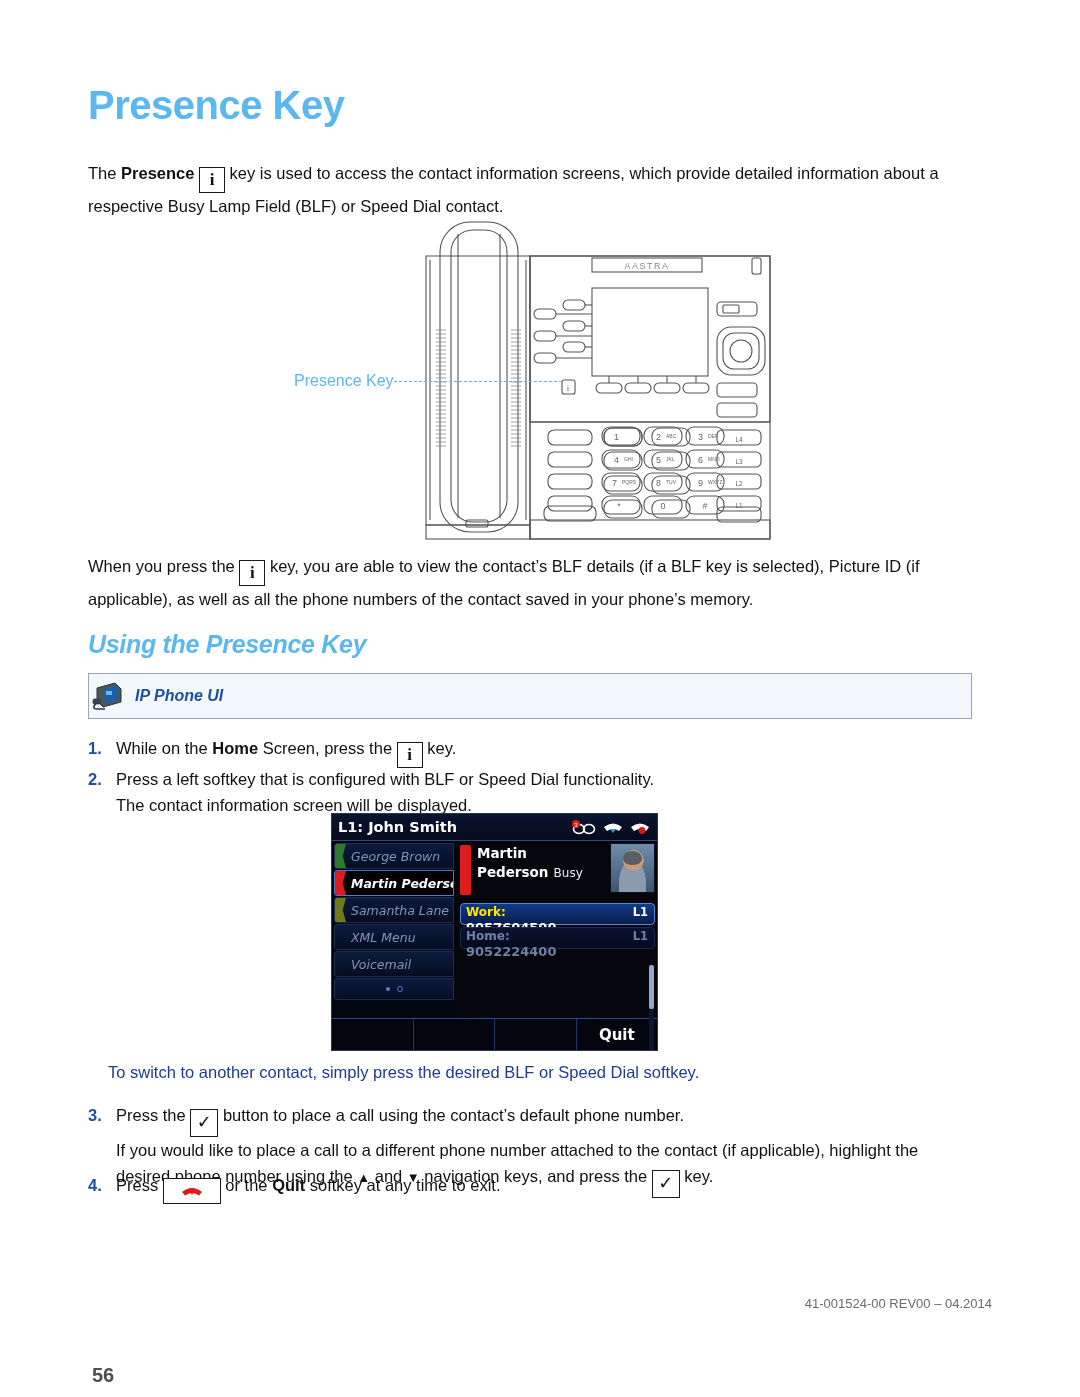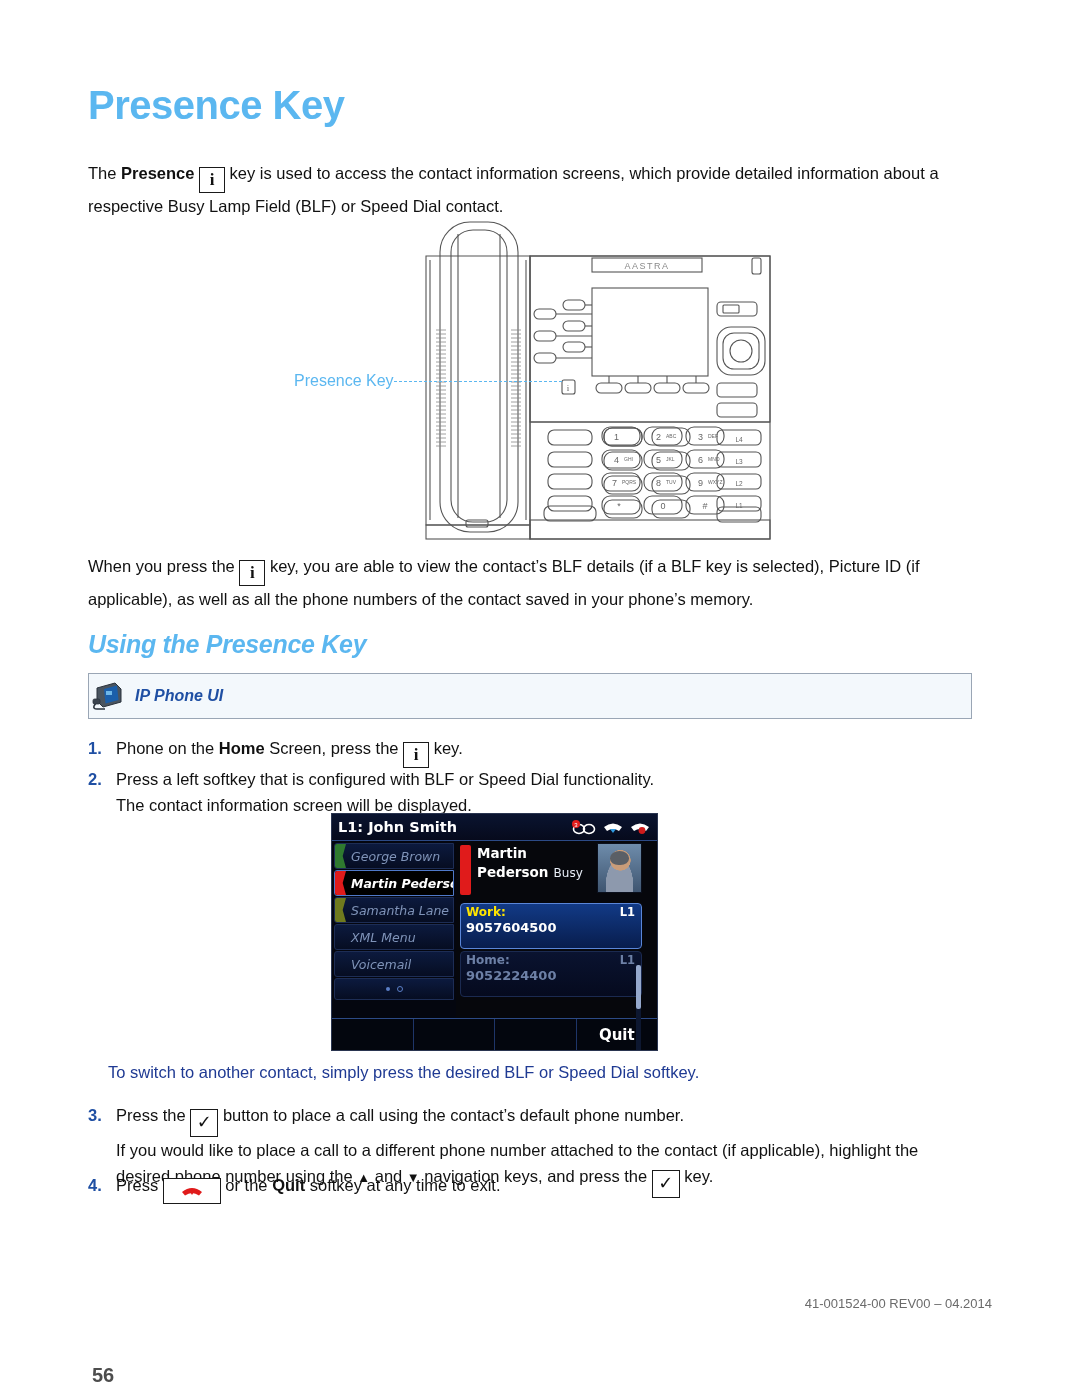--- a/index.html
+++ b/index.html
@@ -246,21 +246,21 @@
     border: 1px solid #1d2d55;
     border-radius: 3px 0 0 3px;
     box-sizing: border-box;
   }
   .dot { width: 4px; height: 4px; border-radius: 50%; }
   .dot.on { background: #5b7fc7; }
   .dot.off { background: transparent; border: 1px solid #5b7fc7; }
 
   .sc-right {
     flex: 1;
-    padding: 2px 15px 0 4px;
+    padding: 2px 2px 0 4px;
     box-sizing: border-box;
     position: relative;
   }
   .contact-head {
     display: flex;
     align-items: flex-start;
     height: 58px;
   }
   .contact-head .bar {
     width: 11px;
@@ -302,21 +302,21 @@
     content: "";
     position: absolute;
     left: 27%; top: 14%;
     width: 46%; height: 30%;
     border-radius: 50% 50% 45% 45%;
     background: #5a5f66;
   }
 
   .num-list { margin-top: 2px; position: relative; }
   .num-row {
-    height: 46px;
+    height: 22px;
     margin-bottom: 2px;
     border-radius: 4px;
     border: 1px solid #1b2a50;
     background: linear-gradient(#0a1330, #050a1e);
     padding: 1px 5px;
     box-sizing: border-box;
     position: relative;
   }
   .num-row .lbl {
     font-size: 12px;
@@ -632,21 +632,21 @@
       <rect x="17" y="11" width="6" height="4" fill="#6fb7e8"></rect>
       <path d="M8 21 L5 26 Q4 29 8 29 L16 29" fill="none" stroke="#2b333c" stroke-width="1.6"></path>
       <rect x="4" y="19" width="7" height="5" rx="1.5" fill="#3b444e" stroke="#2b333c" stroke-width="0.8"></rect>
     </svg>
     <span class="label">IP Phone UI</span>
   </div>
 
   <div class="step s1">
     <span class="num">1.</span>
     <span class="txt">
-      <span>Phone on the </span><b>Home</b><span> Screen, press the </span><span class="keybox info">i</span><span> key.</span>
+      <span>While on the </span><b>Home</b><span> Screen, press the </span><span class="keybox info">i</span><span> key.</span>
     </span>
   </div>
 
   <div class="step s2">
     <span class="num">2.</span>
     <span class="txt">
       <span>Press a left softkey that is configured with BLF or Speed Dial functionality.</span><br>
       <span>The contact information screen will be displayed.</span>
     </span>
   </div>

